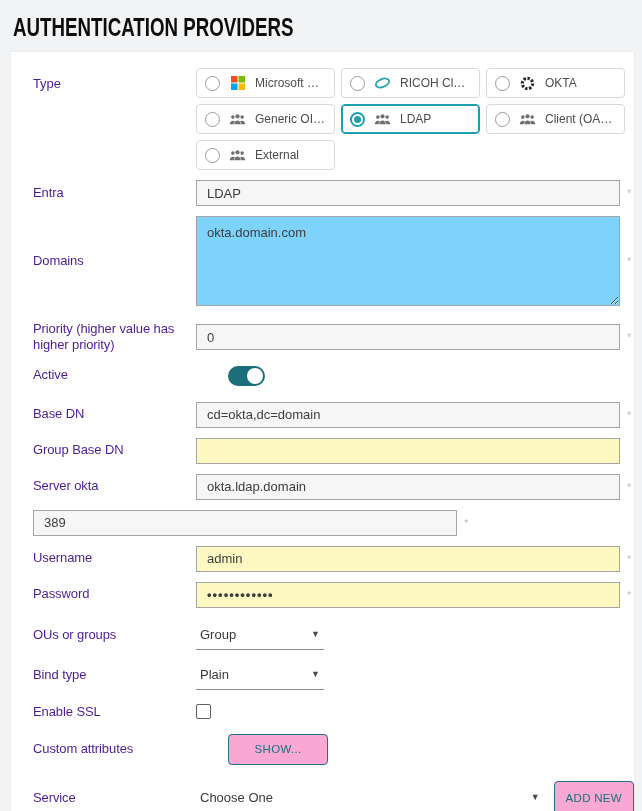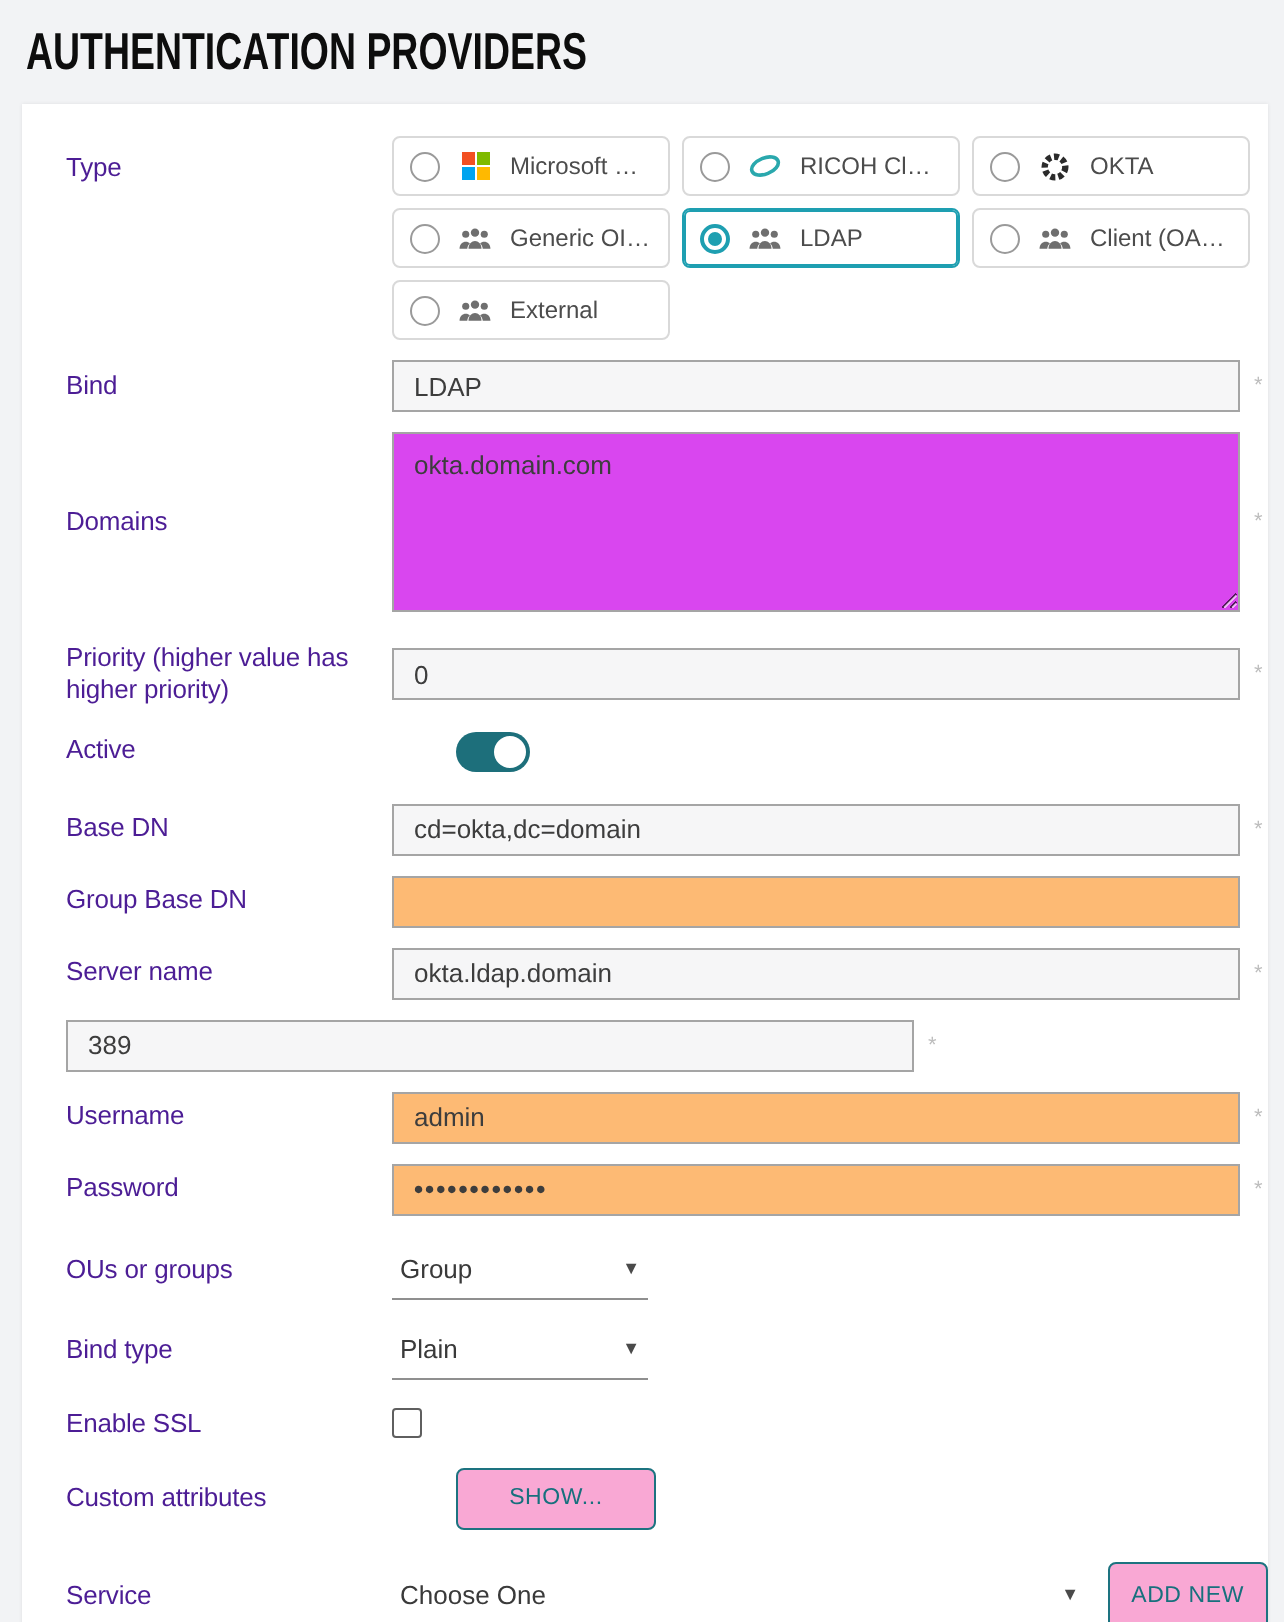--- a/index.html
+++ b/index.html
@@ -82,32 +82,32 @@
     border-radius: 50%;
     background: #1e9fb1;
   }
   .opt-icon { width: 17px; height: 16px; flex: none; display: flex; align-items: center; justify-content: center; }
   .opt-label { overflow: hidden; text-overflow: ellipsis; }
 
   
   .text-input {
     width: 424px; height: 26px;
     border: 1px solid #a5a5a5;
-    background: #fdba74;
+    background: #fef9c3;
     padding: 0 10px;
     font-size: 13px;
     color: #3d3d3d;
     font-family: "Liberation Sans", sans-serif;
     outline: none;
   }
   .text-input.filled { background: #f6f6f7; }
   .textarea-input {
     width: 424px; height: 90px;
     border: 1px solid #a5a5a5;
-    background: #d946ef;
+    background: #7dd3fc;
     padding: 8px 10px;
     font-size: 13px;
     color: #3d3d3d;
     font-family: "Liberation Sans", sans-serif;
     resize: both;
     outline: none;
   }
   .password-input { font-weight: bold; letter-spacing: 1px; }
 
   
@@ -272,21 +272,21 @@
               <path d="M6.8 13.8c0-3.2 2.1-5 4.2-5s4.2 1.8 4.2 5z"></path>
             </svg>
         </span>
         <span class="opt-label">External</span>
       </div>
 
     </div>
   </div>
 
   <div class="row mb10">
-    <div class="label">Bind</div>
+    <div class="label">Entra</div>
     <div class="field-wrap">
       <input type="text" class="text-input filled" value="LDAP" style="">
       <span class="req">*</span>
     </div>
   </div>
 
   <div class="row mb15">
     <div class="label">Domains</div>
     <div class="field-wrap">
       <textarea class="textarea-input" style="">okta.domain.com</textarea>
@@ -319,21 +319,21 @@
 
   <div class="row mb10">
     <div class="label">Group Base DN</div>
     <div class="field-wrap">
       <input type="text" class="text-input" value="" style="">
       <span class="req"></span>
     </div>
   </div>
 
   <div class="row mb10">
-    <div class="label">Server name</div>
+    <div class="label">Server okta</div>
     <div class="field-wrap">
       <input type="text" class="text-input filled" value="okta.ldap.domain" style="">
       <span class="req">*</span>
     </div>
   </div>
 
   <div class="row mb10">
     <div class="field-wrap">
       <input type="text" class="text-input filled" value="389" style="">
       <span class="req">*</span>

